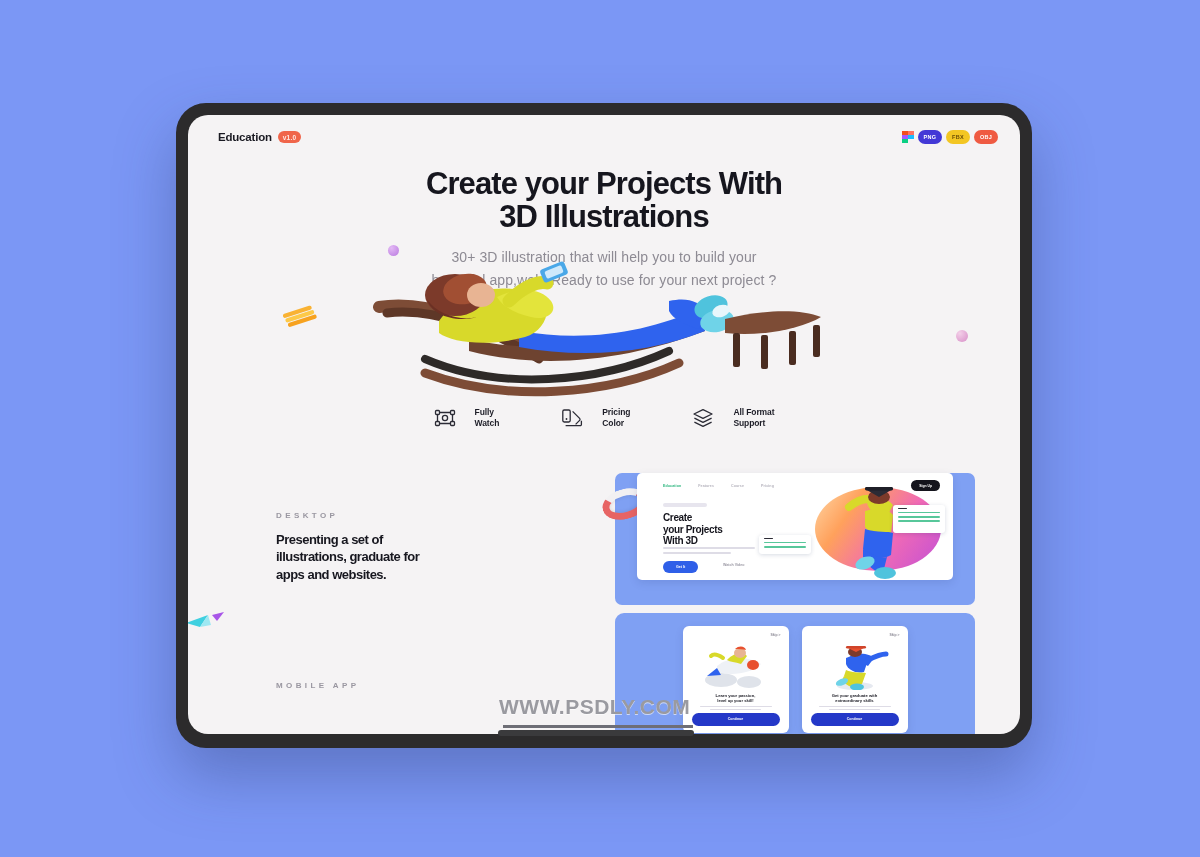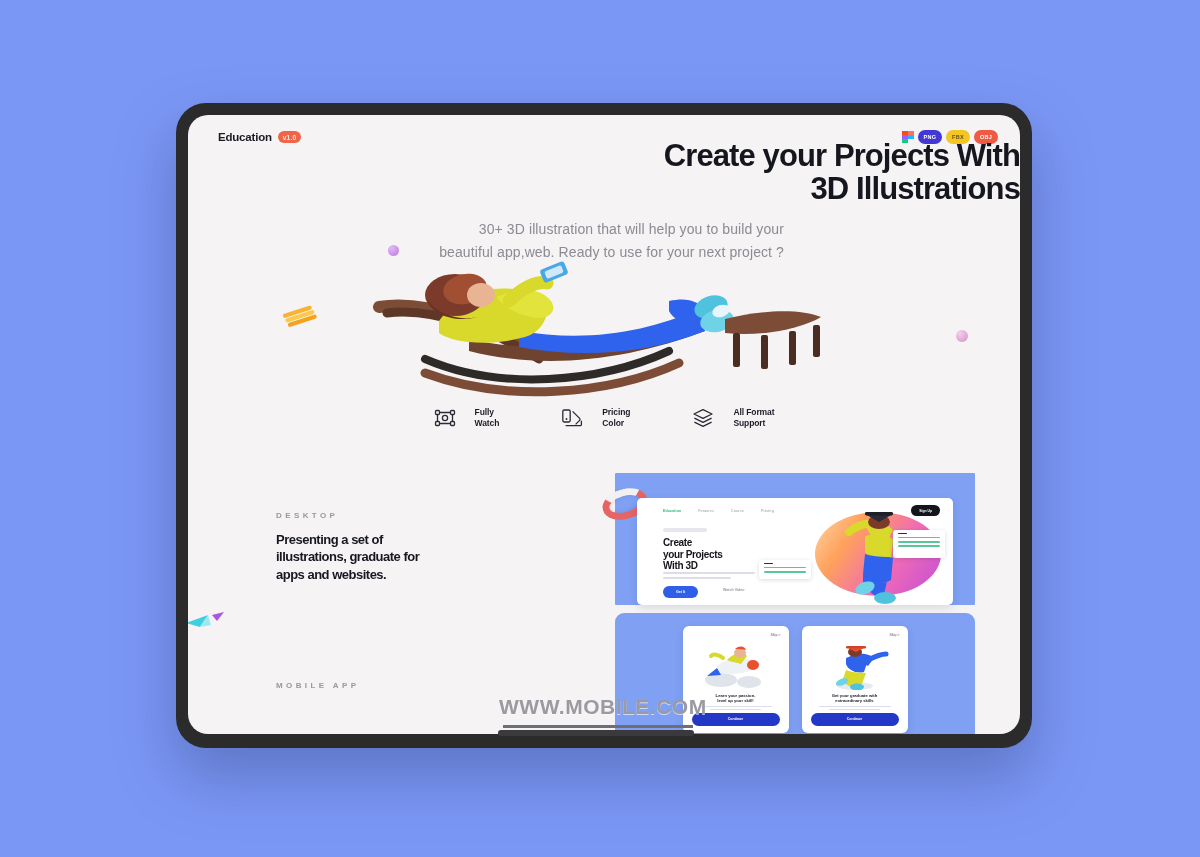--- a/index.html
+++ b/index.html
@@ -100,21 +100,21 @@
   .figma-glyph i {
     position: absolute; display: block; width: 6px; height: 4.3px; border-radius: 0;
   }
   .fg1 { left: 0; top: 0; background: #f24e1e; }
   .fg2 { left: 6px; top: 0; background: #ff7262; }
   .fg3 { left: 0; top: 4.3px; background: #a259ff; }
   .fg4 { left: 6px; top: 4.3px; background: #1abcfe; border-radius: 50%; }
   .fg5 { left: 0; top: 8.6px; background: #0acf83; }
 
   
-  .hero { position: absolute; left: 0; top: 24px; width: 100%; text-align: right; }
+  .hero { position: absolute; left: 0; top: 52px; width: 100%; text-align: center; }
   .hero h1 {
     font-size: 31px;
     line-height: 1.08;
     font-weight: bold;
     color: #16161e;
     letter-spacing: -0.9px;
   }
   .hero p {
     margin: 12px auto 8px;
     width: 360px;
@@ -188,22 +188,22 @@
     color: #9a97a1;
     font-weight: bold;
   }
 
   
   .showcase-desktop {
     position: absolute;
     left: 427px; top: 10px;
     width: 360px; height: 132px;
     background: #7fa0f3;
-    border-radius: 1px;
-    display: flex; align-items: flex-end; justify-content: center;
+    border-radius: 7px;
+    display: flex; align-items: flex-start; justify-content: center;
   }
   .showcase-mobile {
     position: absolute;
     left: 427px; top: 150px;
     width: 360px; height: 132px;
     background: #7fa0f3;
     border-radius: 9px;
     display: flex; align-items: center; justify-content: center;
     gap: 13px;
   }
@@ -615,14 +615,14 @@
         </div>
 
       </div>
     </div>
 
   </div>
 </div>
 
 <div class="device-stand"></div>
 
-<div class="watermark">WWW.MOBILE.COM</div>
+<div class="watermark">WWW.PSDLY.COM</div>
 <div class="watermark-rule"></div>
 
 </body></html>

